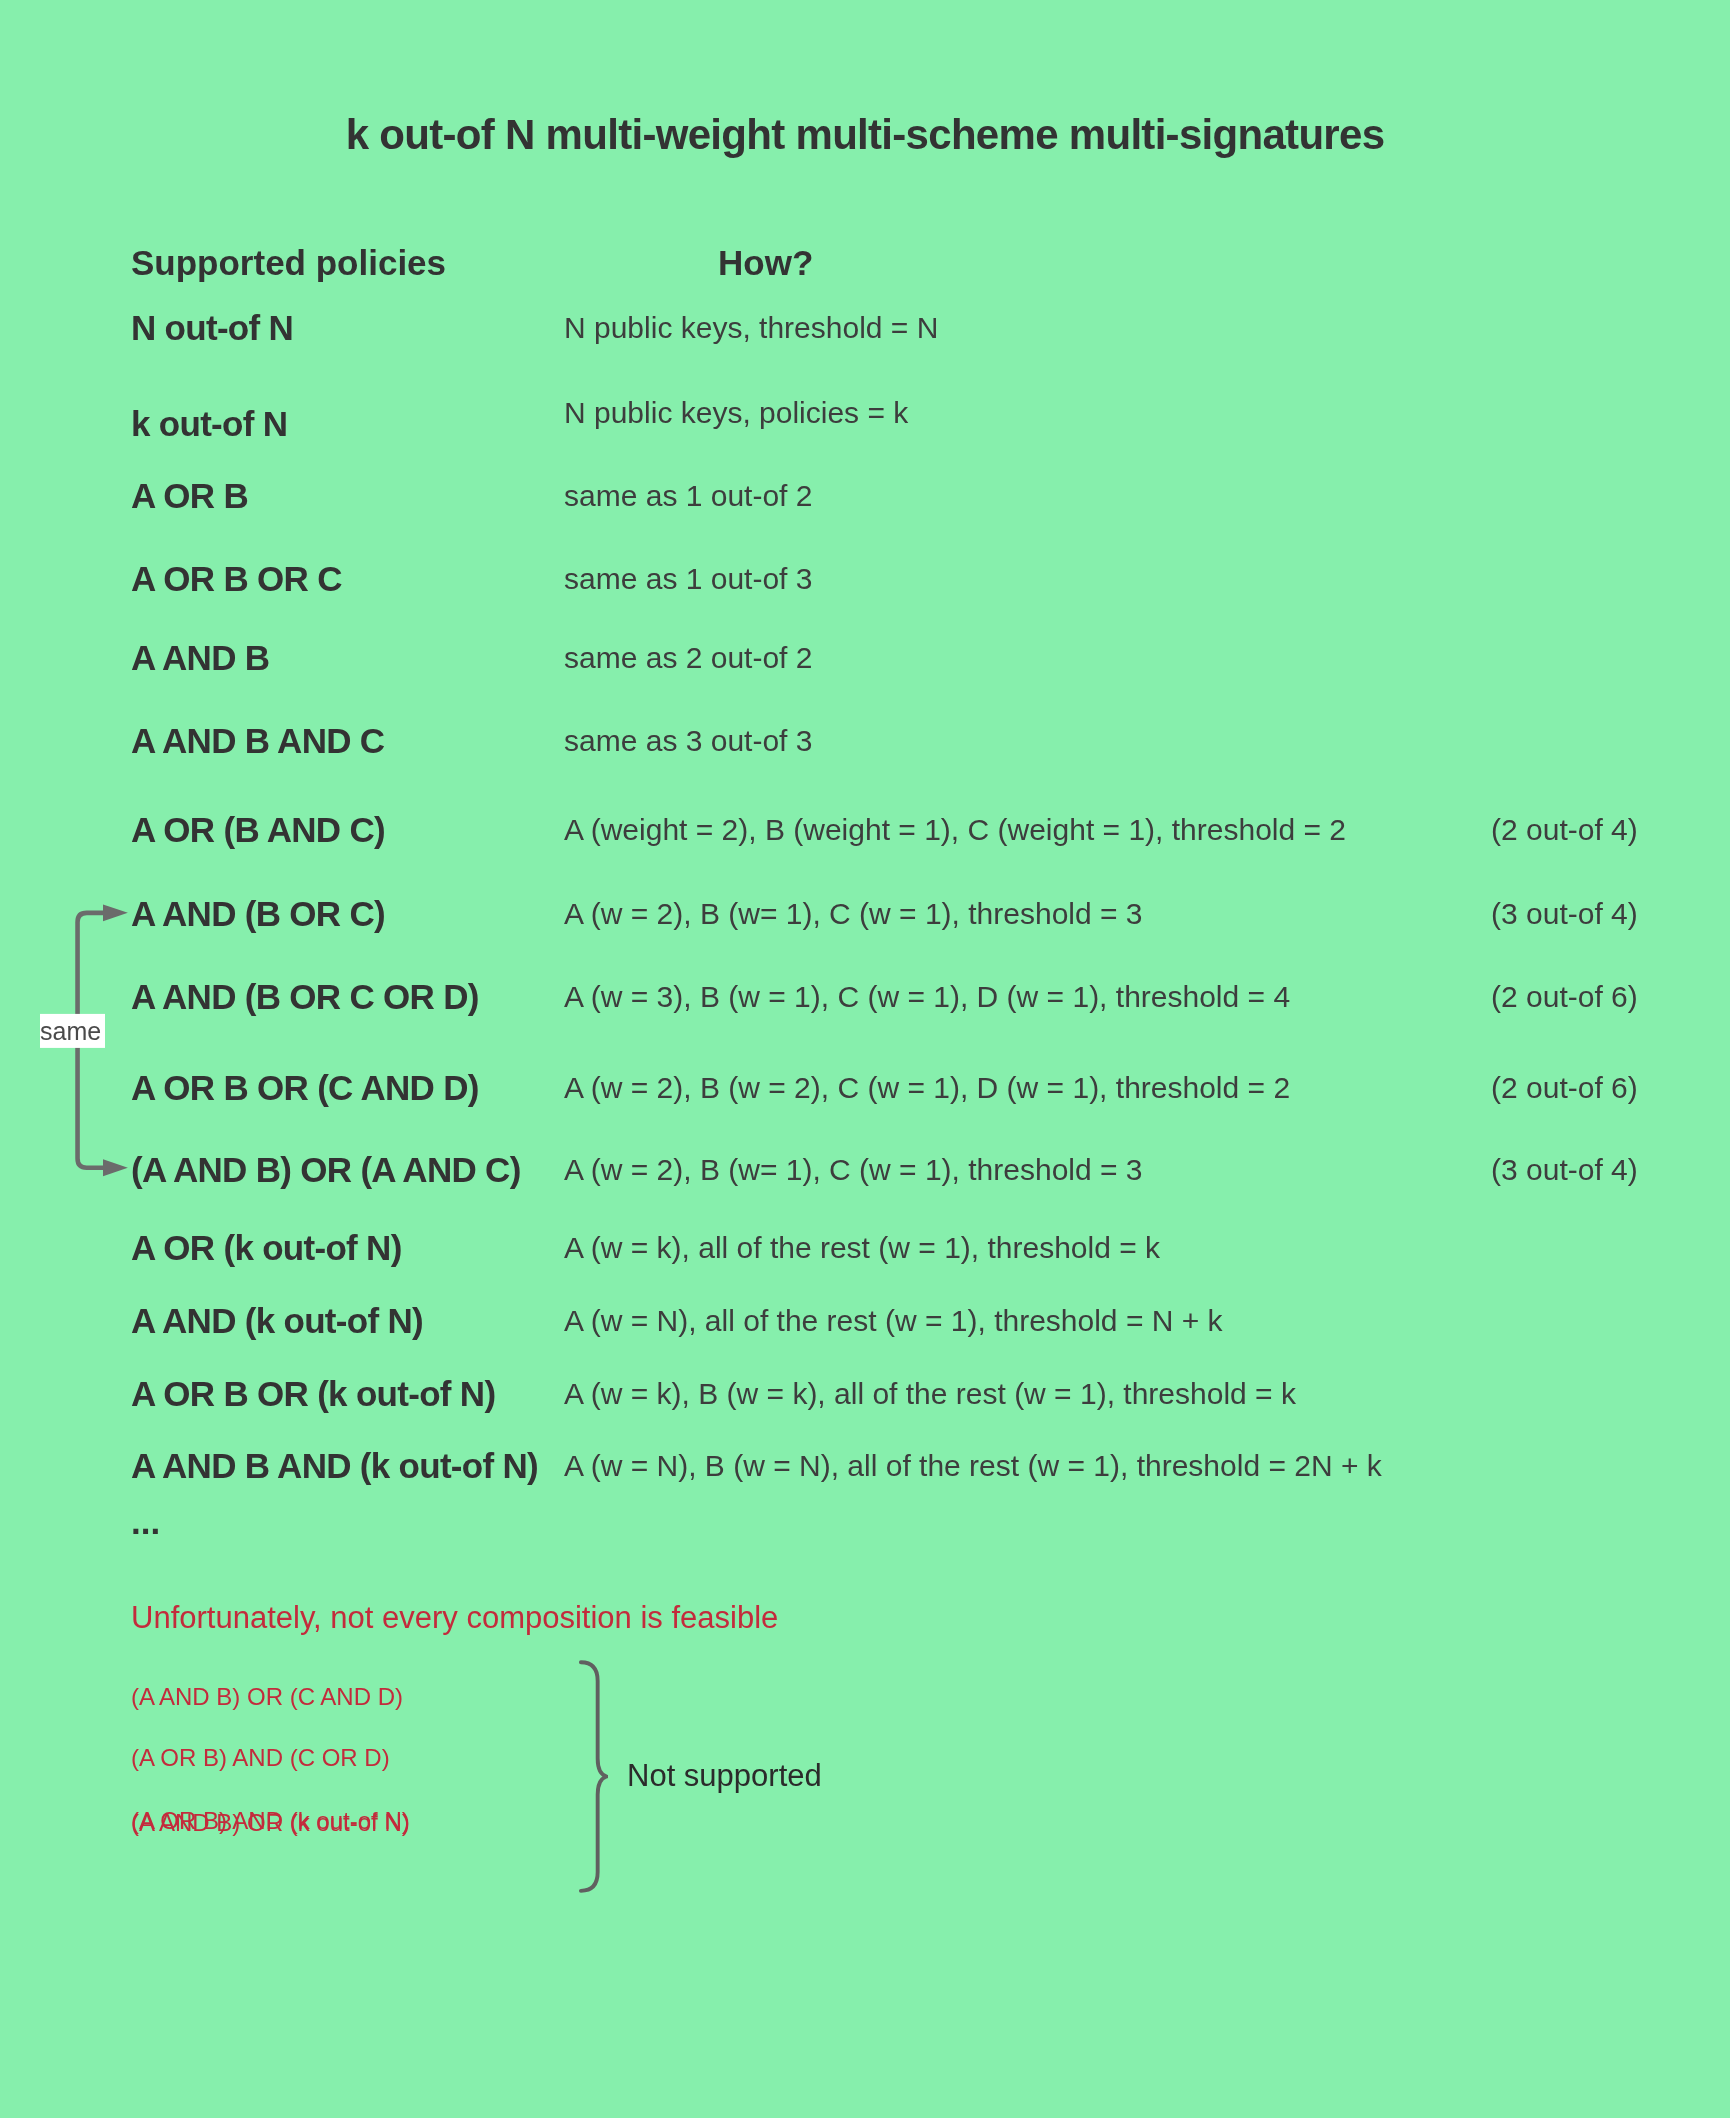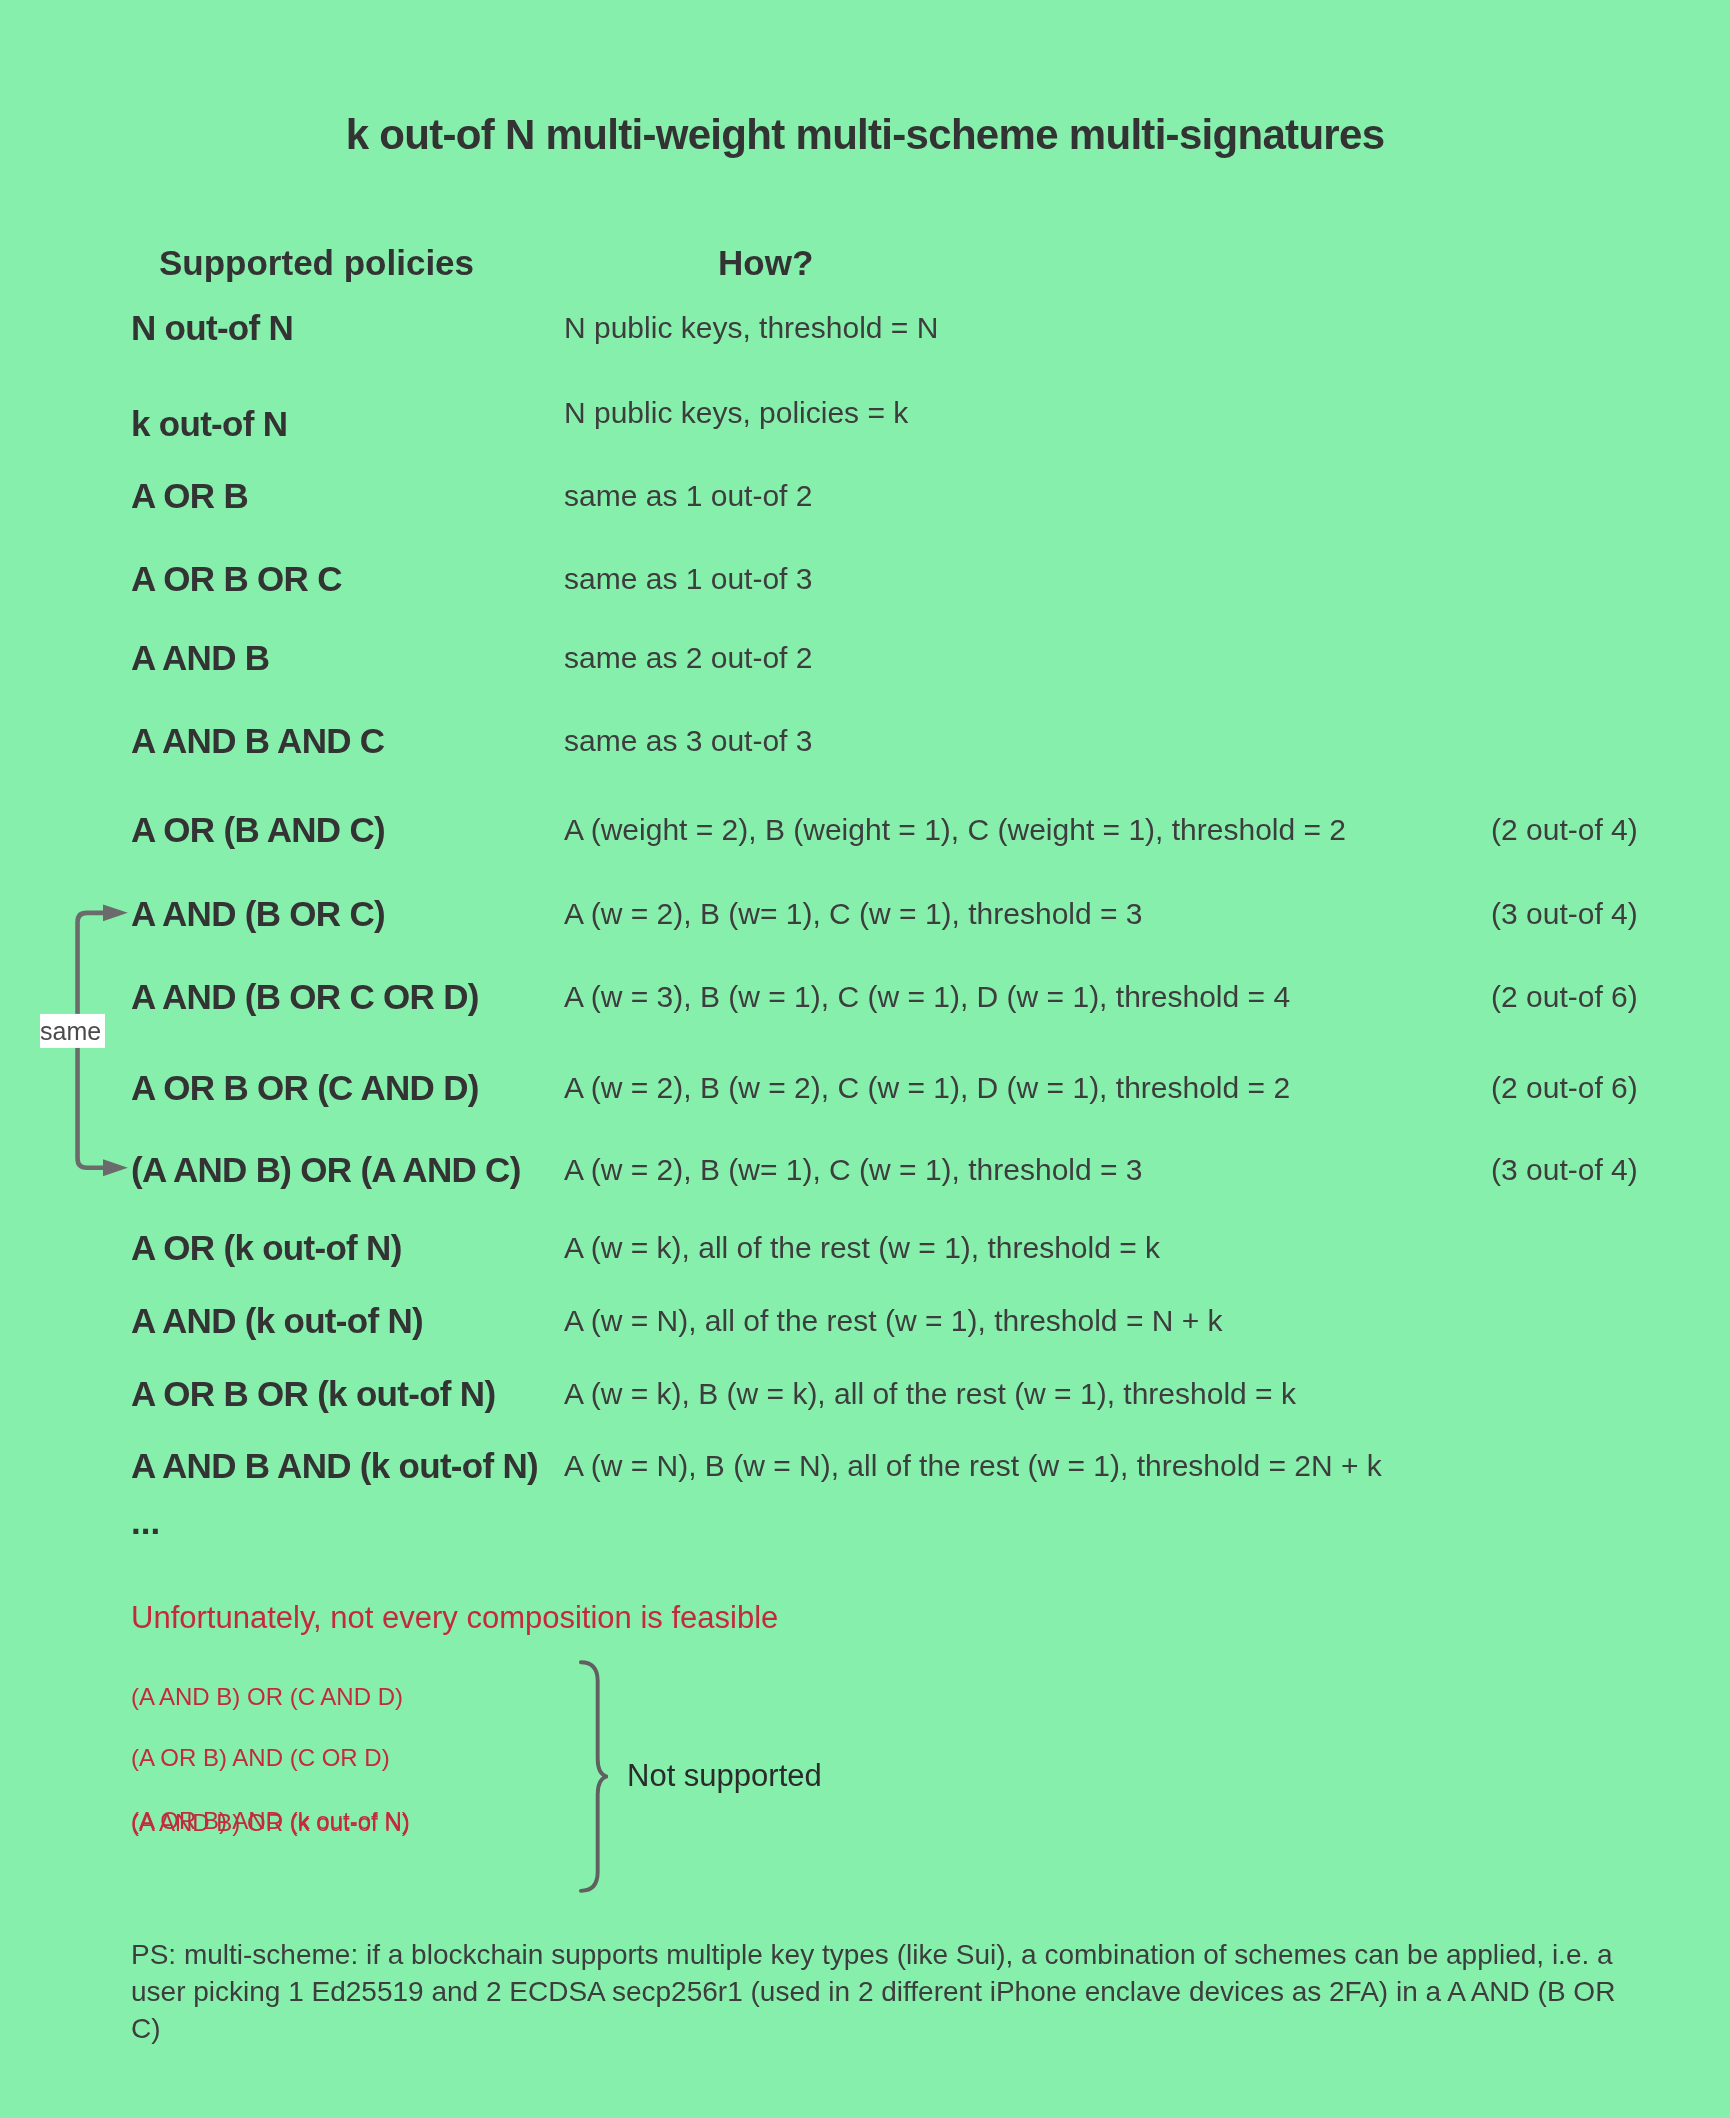--- a/index.html
+++ b/index.html
@@ -46,21 +46,21 @@
     white-space:normal;
   }
 </style>
 </head>
 <body>
 
 <div class="page">
 
   <div class="abs title">k out-of N multi-weight multi-scheme multi-signatures</div>
 
-  <div class="abs col-header" style="left:131px;top:263px;margin-left:28px;">Supported policies</div>
+  <div class="abs col-header" style="left:131px;top:263px;">Supported policies</div>
   <div class="abs col-header" style="left:718px;top:263px;">How?</div>
 
   <div id="rows-host">
       <div class="table-row">
     <div class="abs policy" style="top: 328px;">N out-of N</div>
     <div class="abs how" style="top: 328px;">N public keys, threshold = N</div>
 
   </div>
       <div class="table-row">
     <div class="abs policy" style="top: 413px; margin-top: 11px;">k out-of N</div>
@@ -150,16 +150,15 @@
       <div class="abs red-item" style="top: 1758px;">(A OR B) AND (C OR D)</div>
       <div class="abs red-item" style="top: 1823px;">(A AND B) OR (k out-of N)</div>
       <div class="abs red-item" style="top: 1821px;">(A OR B) AND (k out-of N)</div>
     </div>
 
   <svg class="brace-svg" width="31" height="235" viewBox="0 0 48 360">
     <path d="M6,3 Q32,3 32,32 L32,152 Q32,176 46,180 Q32,184 32,208 L32,328 Q32,357 6,357" fill="none" stroke="#606060" stroke-width="6" stroke-linecap="round" stroke-linejoin="round"></path>
   </svg>
   <div class="abs not-supported" style="top:1776px;">Not supported</div>
 
-  <div class="ps">PS: multi-scheme: if a blockchain supports multiple key types (like Sui), a combination of schemes can be applied, i.e. a user picking 1 Ed25519 and 2 ECDSA secp256r1 (used in 2 different iPhone enclave devices as 2FA) in a A AND (B OR C)</div>
 
 </div>
 
 
 </body></html>

